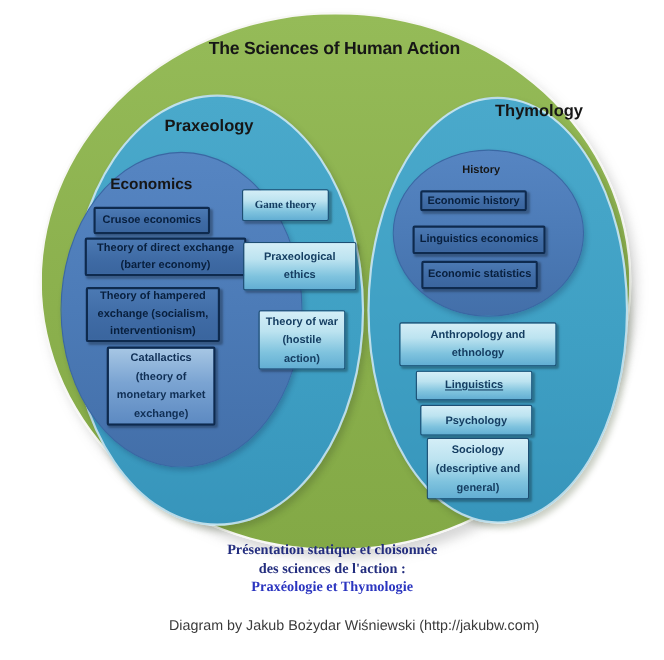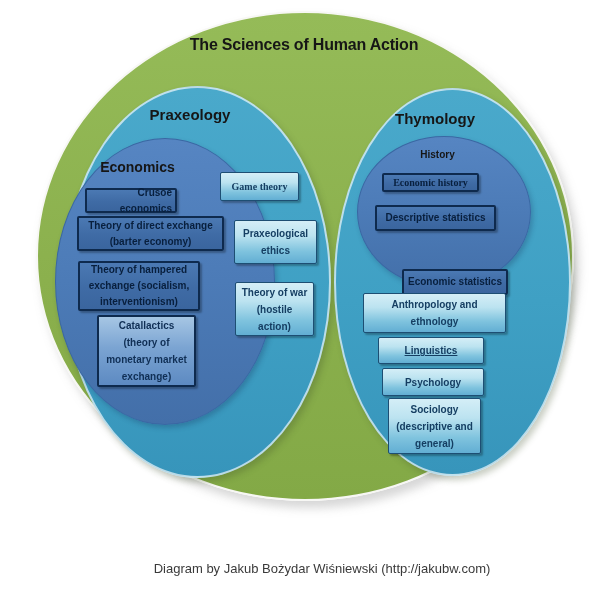--- a/index.html
+++ b/index.html
@@ -28,21 +28,21 @@
     background: linear-gradient(180deg, #5685C2 0%, #4C7BB7 50%, #436FA9 100%);
     border: 1px solid #3A67A3;
     box-shadow: 2px 3px 5px rgba(20,40,80,0.25);
   }
   .econ-ellipse { left: 55px; top: 138px; width: 218px; height: 285px; }
   .hist-ellipse { left: 357px; top: 136px; width: 172px; height: 150px; }
 
   .lab { position: absolute; text-align: center; color: #161616; font-weight: bold; }
   .title-lab   { left: 36px;  top: 36px;  width: 536px; font-size: 16px; letter-spacing: -0.2px; }
   .prax-lab    { left: 100px; top: 106px; width: 180px; font-size: 15px; }
-  .thym-lab    { left: 340px; top: 110px; width: 190px; font-size: 15px; }
+  .thym-lab    { left: 340px; top: 92px; width: 190px; font-size: 15px; text-align: right; }
   .econ-lab    { left: 60px;  top: 159px; width: 155px; font-size: 14px; }
   .hist-lab    { left: 360px; top: 149px; width: 155px; font-size: 10px; }
 
   .box {
     position: absolute;
     display: flex; align-items: center; justify-content: center;
     text-align: center;
     font-weight: bold;
     font-size: 10px; line-height: 16px;
     border-radius: 2px;
@@ -62,32 +62,32 @@
     line-height: 17px;
   }
   .box-light {
     background: linear-gradient(180deg, #D4EEF7 0%, #BCE3F0 35%, #7FC3DE 72%, #62AED3 100%);
     border: 1.5px solid #1D4E73;
     color: #153E62;
     line-height: 17px;
   }
 
   
-  .bx-crusoe       { left: 85px;  top: 188px; width: 92px; height: 25px; text-align: right; }
+  .bx-crusoe       { left: 85px;  top: 188px; width: 106px; height: 25px; text-align: right; }
   .bx-direct       { left: 77px;  top: 216px; width: 147px; height: 35px; }
   .bx-hampered     { left: 78px;  top: 261px; width: 122px; height: 50px; }
   .bx-catallactics { left: 97px;  top: 315px; width: 99px;  height: 72px; }
   .bx-game         { left: 220px; top: 172px; width: 79px;  height: 29px; font-family: Liberation Serif, serif; }
-  .bx-ethics       { left: 234px; top: 220px; width: 83px;  height: 44px; }
+  .bx-ethics       { left: 221px; top: 220px; width: 103px;  height: 44px; }
   .bx-war          { left: 235px; top: 282px; width: 79px;  height: 54px; }
 
   
-  .bx-echist       { left: 382px; top: 173px; width: 97px;  height: 19px; font-family: Liberation Serif, serif; }
+  .bx-echist       { left: 382px; top: 173px; width: 97px;  height: 19px; }
   .bx-descr        { left: 375px; top: 205px; width: 121px; height: 26px; }
-  .bx-stats        { left: 402px; top: 237px; width: 106px; height: 26px; margin-top: 32px; }
+  .bx-stats        { left: 383px; top: 237px; width: 106px; height: 26px; }
   .bx-anthro       { left: 363px; top: 293px; width: 143px; height: 40px; }
   .bx-ling         { left: 378px; top: 337px; width: 106px; height: 27px; text-decoration: underline; }
   .bx-psych        { left: 382px; top: 368px; width: 102px; height: 28px; }
   .bx-socio        { left: 388px; top: 398px; width: 93px;  height: 56px; }
 
   .french {
     position: absolute; left: 0; top: 492px; width: 604px;
     text-align: center;
     font-family: "Liberation Serif", serif;
     font-weight: bold;
@@ -122,23 +122,28 @@
   <div class="box box-dark bx-crusoe">Crusoe economics</div>
   <div class="box box-dark bx-direct">Theory of direct exchange (barter economy)</div>
   <div class="box box-dark bx-hampered">Theory of hampered exchange (socialism, interventionism)</div>
   <div class="box box-mid bx-catallactics">Catallactics (theory of monetary market exchange)</div>
 
   <div class="box box-light bx-game">Game theory</div>
   <div class="box box-light bx-ethics">Praxeological ethics</div>
   <div class="box box-light bx-war">Theory of war (hostile action)</div>
 
   <div class="box box-dark bx-echist">Economic history</div>
-  <div class="box box-dark bx-descr">Descriptive statistics</div>
+  <div class="box box-dark bx-descr">Linguistics economics</div>
   <div class="box box-dark bx-stats">Economic statistics</div>
 
   <div class="box box-light bx-anthro">Anthropology and ethnology</div>
   <div class="box box-light bx-ling">Linguistics</div>
   <div class="box box-light bx-psych">Psychology</div>
   <div class="box box-light bx-socio">Sociology (descriptive and general)</div>
 
+  <div class="french">
+    <div>Présentation statique et cloisonnée</div>
+    <div>des sciences de l'action :</div>
+    <div class="bright">Praxéologie et Thymologie</div>
+  </div>
   <div class="credit">Diagram by Jakub Bożydar Wiśniewski (http://jakubw.com)</div>
 
 </div>
 
 </body></html>

